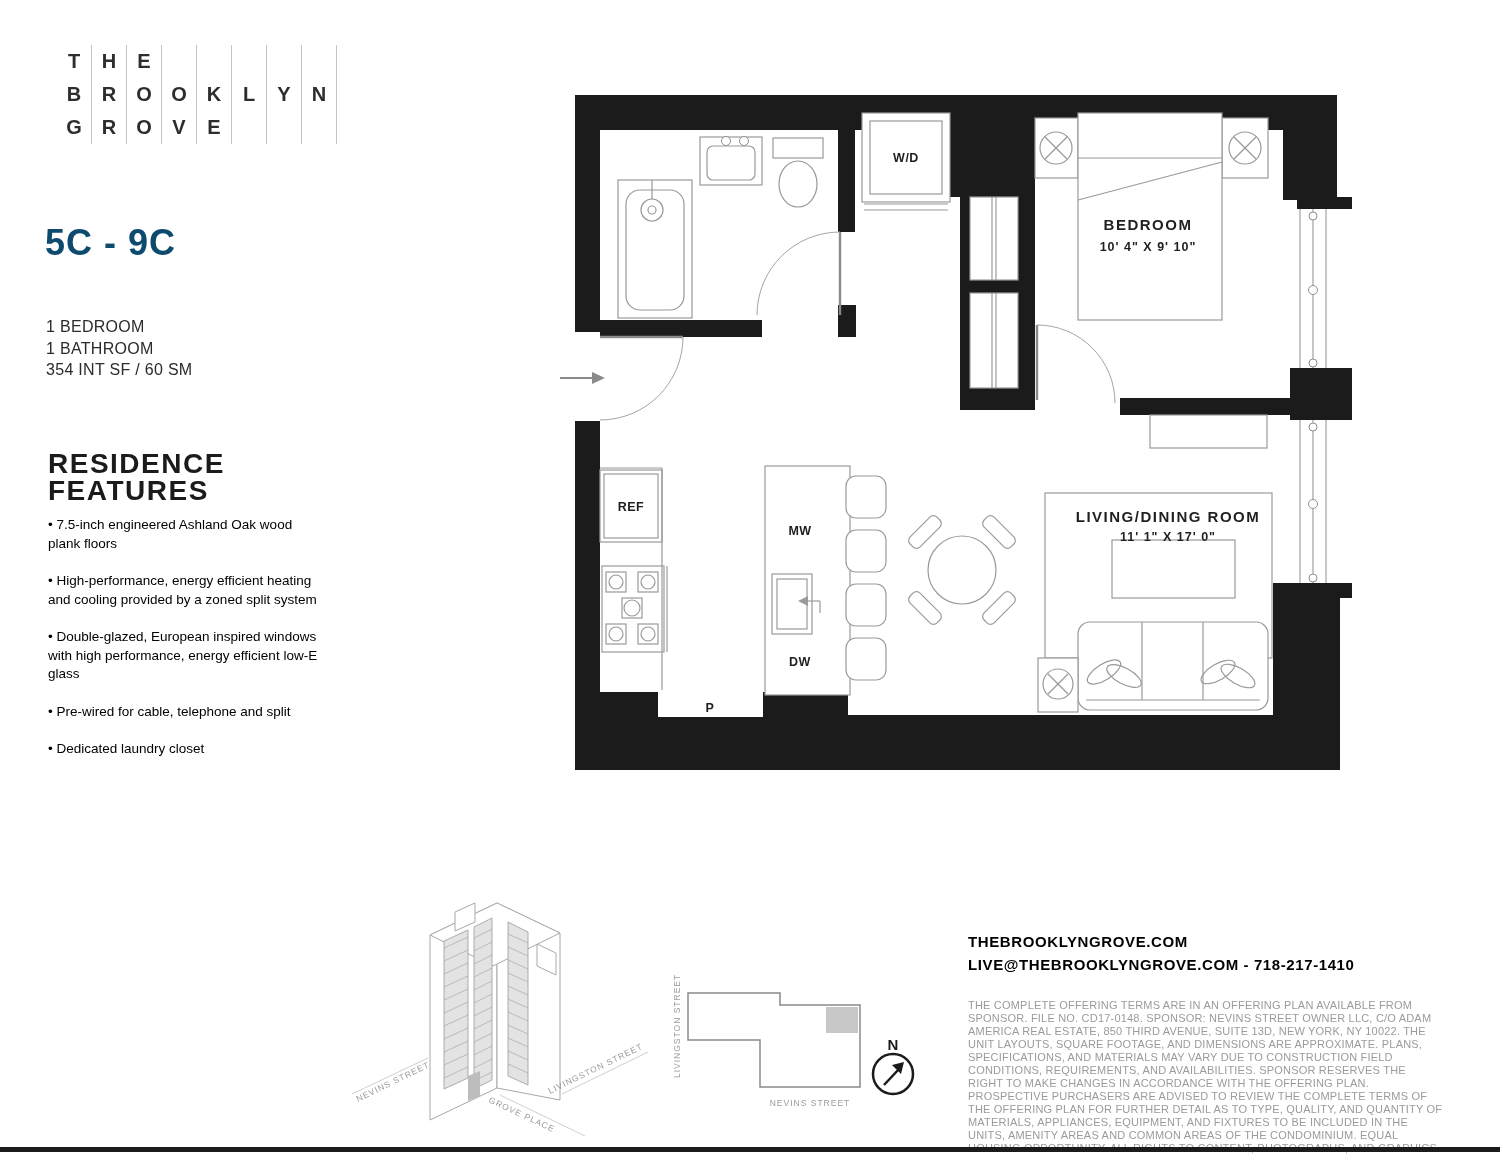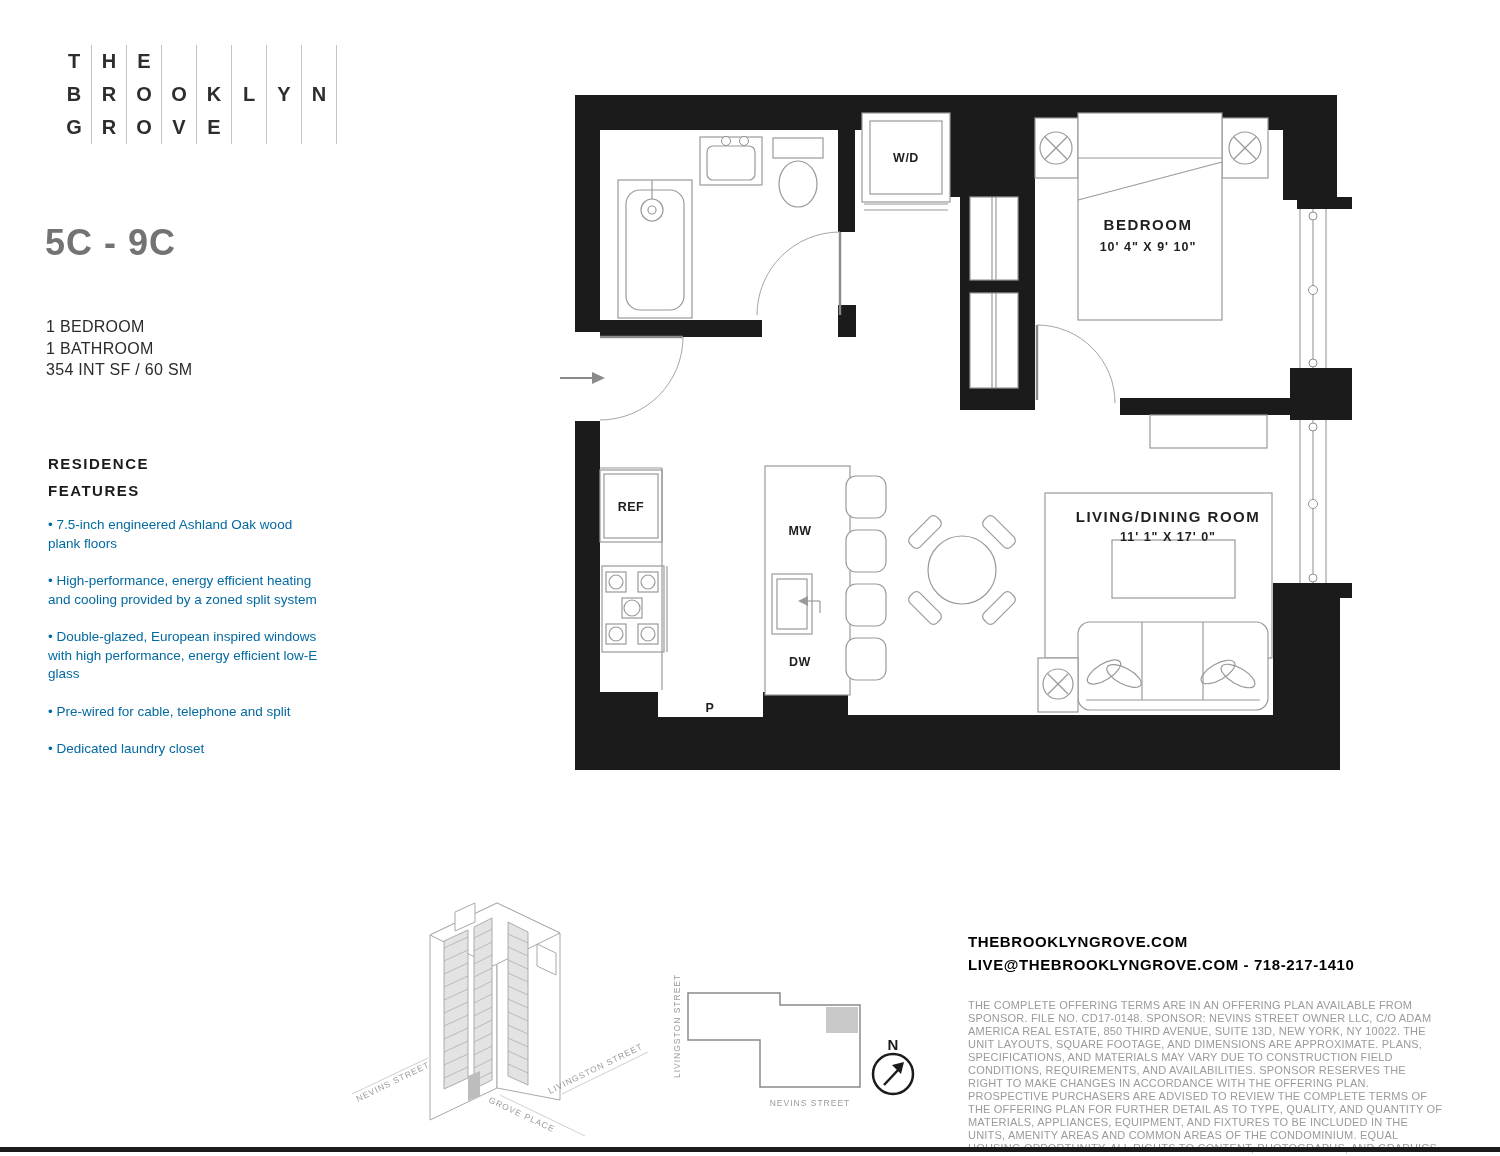--- a/index.html
+++ b/index.html
@@ -5,26 +5,26 @@
   html,body{margin:0;padding:0;}
   body{
     width:1500px;height:1156px;position:relative;background:#ffffff;
     font-family:"Liberation Sans",sans-serif;color:#1f1f1f;overflow:hidden;
   }
   
   .logo{position:absolute;left:57px;top:45px;display:flex;}
   .logo .col{width:34px;height:99px;border-right:1px solid #c3c3c3;
     display:flex;flex-direction:column;align-items:center;}
   .logo .cell{height:33px;line-height:33px;font-size:20px;font-weight:600;color:#2d2d2d;}
-  .unit-title{position:absolute;left:45px;top:222px;font-size:36px;font-weight:700;letter-spacing:1px;color:#737373;}
+  .unit-title{position:absolute;left:45px;top:222px;font-size:36px;font-weight:700;letter-spacing:1px;color:#0c4a6e;}
   .unit-specs{position:absolute;left:46px;top:316px;font-size:16px;line-height:21.5px;letter-spacing:.3px;color:#2b2b2b;}
-  .feat-head{position:absolute;left:48px;top:450px;width:180px;font-size:15px;font-weight:700;
+  .feat-head{position:absolute;left:48px;top:450px;width:180px;font-size:28px;font-weight:700;
     letter-spacing:1.5px;line-height:27px;color:#1b1b1b;}
   .features{position:absolute;left:48px;top:516px;width:274px;list-style:none;margin:0;padding:0;
-    font-size:13.5px;line-height:18.5px;color:#0369a1;}
+    font-size:13.5px;line-height:18.5px;color:#000000;}
   .features li{margin-bottom:19px;}
   .features li:before{content:"• ";}
   
   .contact{position:absolute;left:968px;top:931px;font-size:15px;font-weight:700;
     letter-spacing:.6px;line-height:22.5px;color:#000000;}
   .legal{position:absolute;left:968px;top:988px;width:476px;font-size:11px;line-height:13px;
     letter-spacing:.2px;color:#9b9b9b;}
   .bottom-rule{position:absolute;left:0;top:1147px;width:1500px;height:5px;background:#1b1b1b;}
   
   svg{position:absolute;left:0;top:0;}

